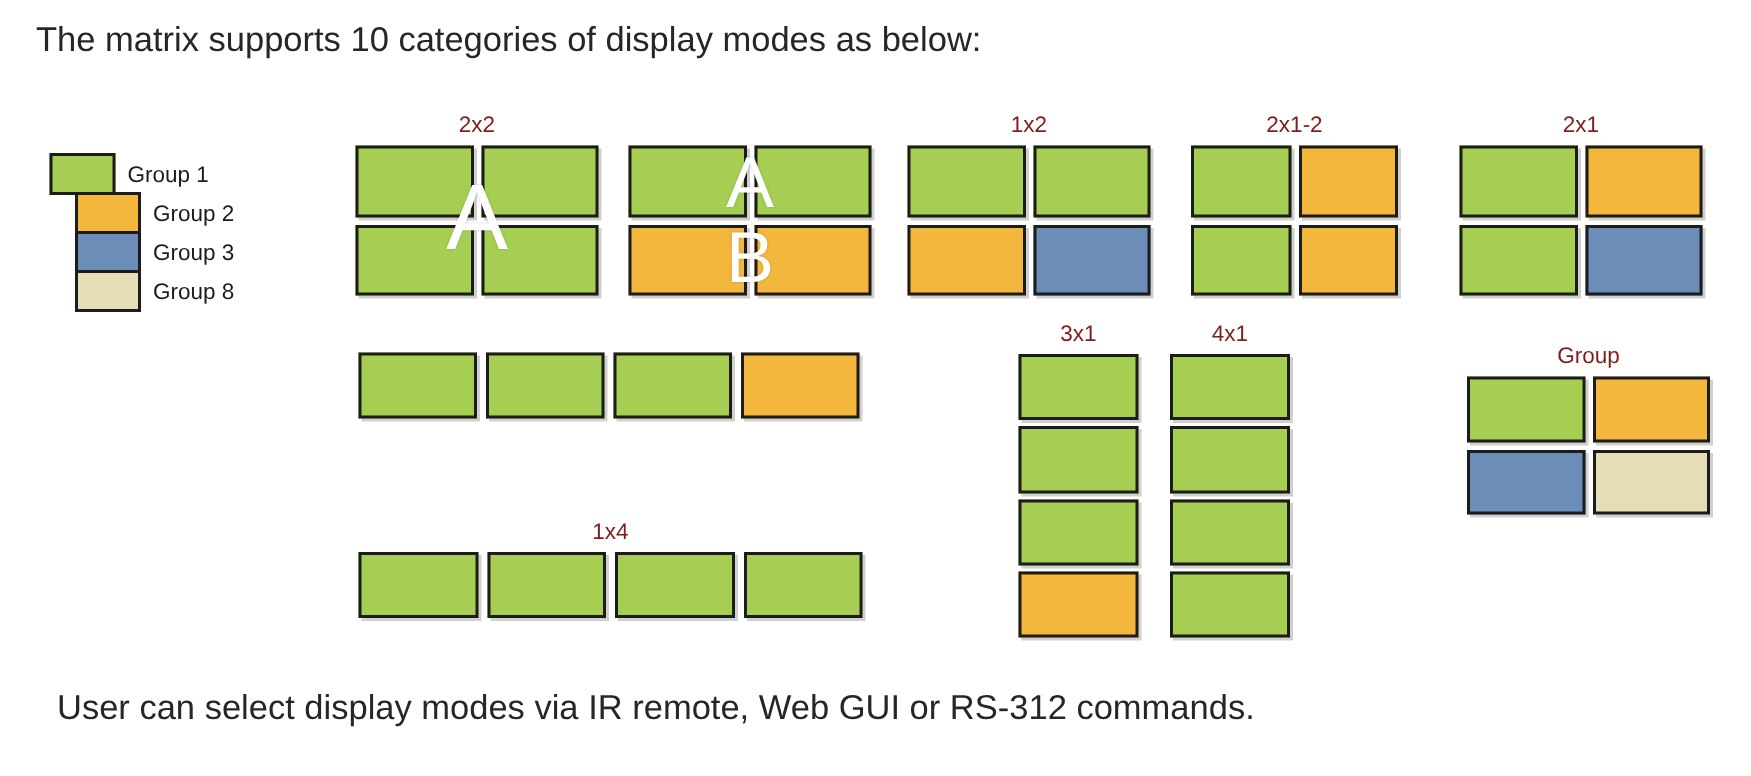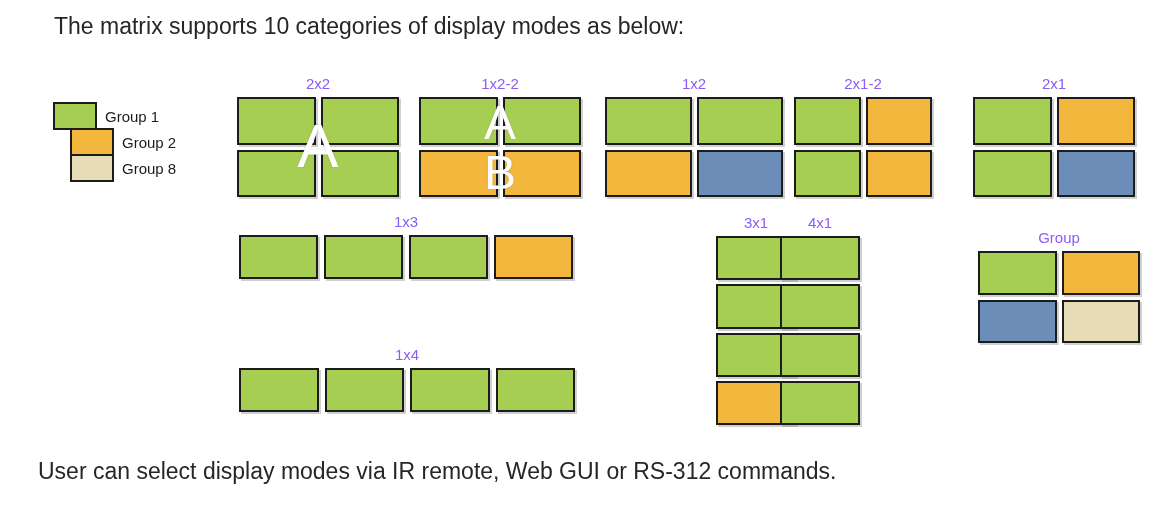--- a/index.html
+++ b/index.html
@@ -5,46 +5,46 @@
   html, body { margin: 0; padding: 0; }
   body {
     width: 1167px; height: 517px;
     position: relative;
     background: #ffffff;
     overflow: hidden;
     font-family: "Liberation Sans", sans-serif;
     color: #262626;
   }
   .intro-text {
-    position: absolute; left: 54px; top: 13px;
+    position: absolute; left: 24px; top: 13px;
     font-size: 23px; line-height: 1.2; white-space: nowrap;
   }
   .footer-text {
     position: absolute; left: 38px; top: 458px;
     font-size: 23px; line-height: 1.2; white-space: nowrap;
   }
 
   
-  .legend { position: absolute; left: 33px; top: 102px; margin-left: 20px; }
+  .legend { position: absolute; left: 33px; top: 102px; }
   .legend-row { display: flex; align-items: center; height: 28px; }
   .legend-row + .legend-row { margin-top: -2px; padding-left: 17px; }
   .swatch {
     width: 44px; height: 28px;
     border: 2px solid #1c1c1c;
     box-sizing: border-box;
     flex: 0 0 auto;
   }
   .legend-label { margin-left: 8px; font-size: 15px; color: #1c1c1c; white-space: nowrap; }
 
   
   .mode { position: absolute; }
   .mode-title {
     position: absolute; bottom: 100%; left: 0; right: 0;
     margin-bottom: 5px;
-    text-align: center; font-size: 15px; color: #8b5cf6;
+    text-align: center; font-size: 15px; color: #7f1d1d;
     white-space: nowrap;
   }
   .mode-grid {
     position: relative;
     width: 100%; height: 100%;
     display: grid;
   }
   .grid-2x2 { grid-template-columns: 1fr 1fr; grid-template-rows: 1fr 1fr; gap: 5px; }
   .grid-row4 { grid-template-columns: repeat(4, 1fr); gap: 6px; }
   .grid-col4 { grid-template-rows: repeat(4, 1fr); gap: 4px; }
@@ -60,25 +60,25 @@
     text-shadow: 0 0 2px rgba(0,0,0,0.18);
     pointer-events: none;
   }
   .overlay-center { top: 50%; transform: translateY(-52%); font-size: 62px; }
   .overlay-top-center { top: 26%; transform: translateY(-50%); font-size: 48px; }
   .overlay-bottom-center { top: 76%; transform: translateY(-50%); font-size: 48px; }
 
   
   .pos-2x2    { left: 237px; top: 97px;  width: 162px; height: 100px; }
   .pos-1x2-2  { left: 419px; top: 97px;  width: 162px; height: 100px; }
-  .pos-1x2    { left: 605px; top: 97px;  width: 178px; height: 100px; }
+  .pos-1x2    { left: 605px; top: 97px;  width: 162px; height: 100px; }
   .pos-2x1-2  { left: 794px; top: 97px;  width: 138px; height: 100px; }
   .pos-2x1    { left: 973px; top: 97px;  width: 162px; height: 100px; }
   .pos-1x3    { left: 239px; top: 235px; width: 334px; height: 44px;  }
-  .pos-3x1    { left: 679px; top: 236px; width: 80px;  height: 189px; margin-left: 37px; }
+  .pos-3x1    { left: 679px; top: 236px; width: 80px;  height: 189px; }
   .pos-4x1    { left: 780px; top: 236px; width: 80px;  height: 189px; }
   .pos-matrix { left: 978px; top: 251px; width: 162px; height: 92px;  }
   .pos-1x4    { left: 239px; top: 368px; width: 336px; height: 44px;  }
 </style>
 </head>
 <body>
 
 <div class="page">
 
   <div class="intro-text">The matrix supports 10 categories of display modes as below:</div>
@@ -86,38 +86,41 @@
   <div class="legend">
     <div class="legend-row">
       <span class="swatch" style="background: rgb(166, 206, 83);"></span>
       <span class="legend-label">Group 1</span>
     </div>
     <div class="legend-row">
       <span class="swatch" style="background: rgb(244, 183, 61);"></span>
       <span class="legend-label">Group 2</span>
     </div>
     <div class="legend-row">
+      <span class="swatch" style="background: rgb(107, 141, 183);"></span>
+      <span class="legend-label">Group 3</span>
+    </div>
+    <div class="legend-row">
       <span class="swatch" style="background: rgb(230, 220, 181);"></span>
       <span class="legend-label">Group 8</span>
     </div>
   </div>
 
   <div class="mode pos-2x2">
     <div class="mode-title">2x2</div>
     <div class="mode-grid grid-2x2">
         <div class="cell" style="background: rgb(166, 206, 83);"></div>
         <div class="cell" style="background: rgb(166, 206, 83);"></div>
         <div class="cell" style="background: rgb(166, 206, 83);"></div>
         <div class="cell" style="background: rgb(166, 206, 83);"></div>
         <div class="overlay overlay-center">A</div>
       </div>
   </div>
 
   <div class="mode pos-1x2-2">
-    <div class="mode-title">1x2-2</div>
     <div class="mode-grid grid-2x2">
         <div class="cell" style="background: rgb(166, 206, 83);"></div>
         <div class="cell" style="background: rgb(166, 206, 83);"></div>
         <div class="cell" style="background: rgb(244, 183, 61);"></div>
         <div class="cell" style="background: rgb(244, 183, 61);"></div>
         <div class="overlay overlay-top-center">A</div>
         <div class="overlay overlay-bottom-center">B</div>
       </div>
   </div>
 
@@ -145,21 +148,20 @@
     <div class="mode-title">2x1</div>
     <div class="mode-grid grid-2x2">
         <div class="cell" style="background: rgb(166, 206, 83);"></div>
         <div class="cell" style="background: rgb(244, 183, 61);"></div>
         <div class="cell" style="background: rgb(166, 206, 83);"></div>
         <div class="cell" style="background: rgb(107, 141, 183);"></div>
       </div>
   </div>
 
   <div class="mode pos-1x3">
-    <div class="mode-title">1x3</div>
     <div class="mode-grid grid-row4">
         <div class="cell" style="background: rgb(166, 206, 83);"></div>
         <div class="cell" style="background: rgb(166, 206, 83);"></div>
         <div class="cell" style="background: rgb(166, 206, 83);"></div>
         <div class="cell" style="background: rgb(244, 183, 61);"></div>
       </div>
   </div>
 
   <div class="mode pos-3x1">
     <div class="mode-title">3x1</div>

